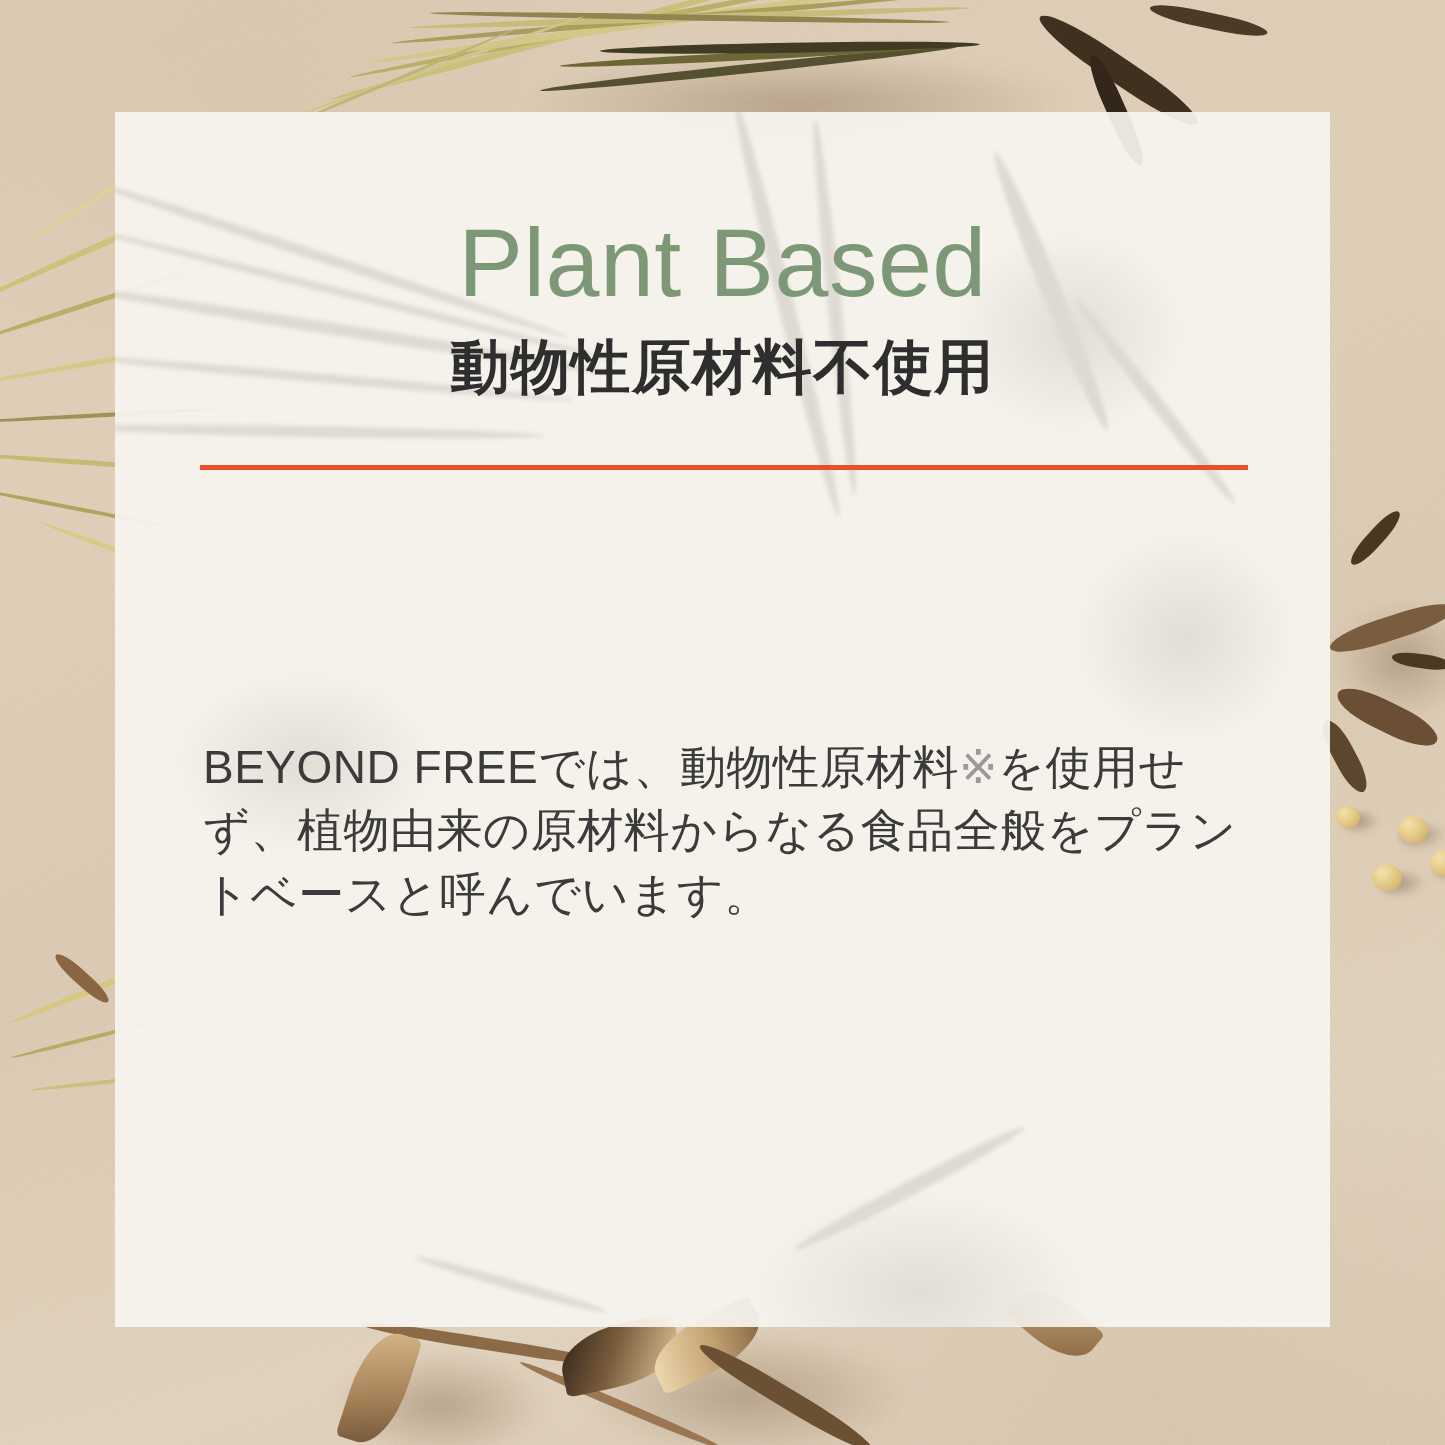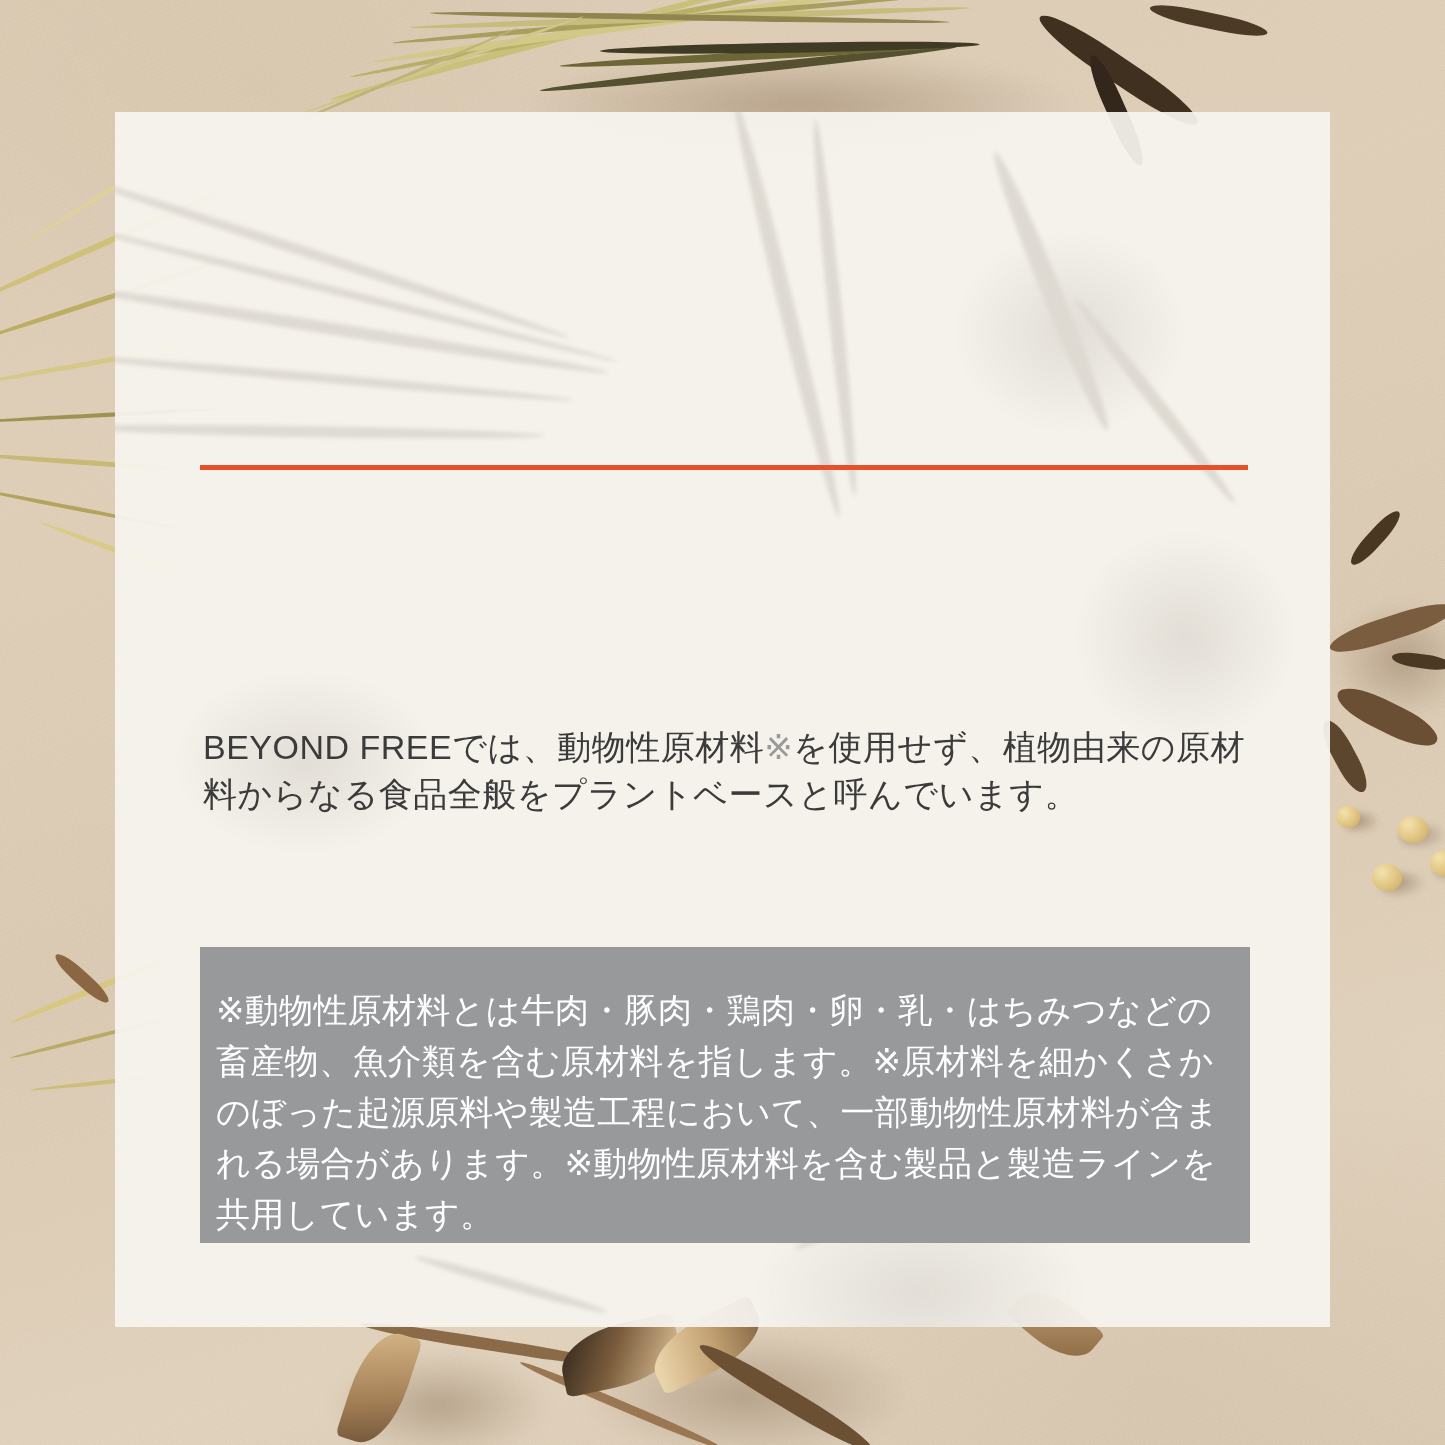--- a/index.html
+++ b/index.html
@@ -149,21 +149,21 @@
     letter-spacing: .5px;
     color: #2b2b2b;
     white-space: nowrap;
   }
 
   .body-copy {
     position: absolute;
     left: 88px;
     top: 578px;
     width: 1060px;
-    font-size: 34px;
+    font-size: 46px;
     line-height: 1.38;
     font-weight: 400;
     letter-spacing: .5px;
     color: #3b3b3b;
   }
   .body-copy .mark {
     color: #9a9a9a;
   }
 
   .note-box {
@@ -272,26 +272,25 @@
       <div class="veil-shape" style="left:960px;top:180px;width:260px;height:13px;transform:rotate(52deg);"></div>
       <div class="veil-blob" style="left:840px;top:120px;width:230px;height:200px;"></div>
       <div class="veil-blob" style="left:960px;top:420px;width:220px;height:210px;"></div>
       <div class="veil-blob" style="left:640px;top:1080px;width:330px;height:200px;"></div>
       <div class="veil-shape" style="left:680px;top:1130px;width:260px;height:15px;transform:rotate(-28deg);"></div>
       <div class="veil-shape" style="left:300px;top:1140px;width:200px;height:10px;transform:rotate(16deg);"></div>
       <div class="veil-blob" style="left:60px;top:560px;width:260px;height:180px;"></div>
     </div>
 
     <div class="card-inner">
-
+      <div class="title-en">Plant Based</div>
+
+      <div class="title-jp">動物性原材料不使用</div>
 
       <div class="divider"></div>
 
 
       <p class="body-copy"><span>BEYOND FREEでは、動物性原材料</span><span class="mark">※</span><span>を使用せず、植物由来の原材料からなる食品全般をプラントベースと呼んでいます。</span></p>
 
-      <div class="note-box">
-        <div class="note-text">※動物性原材料とは牛肉・豚肉・鶏肉・卵・乳・はちみつなどの畜産物、魚介類を含む原材料を指します。※原材料を細かくさかのぼった起源原料や製造工程において、一部動物性原材料が含まれる場合があります。※動物性原材料を含む製品と製造ラインを共用しています。</div>
-      </div>
     </div>
   </div>
 
 </div>
 
 </body></html>

